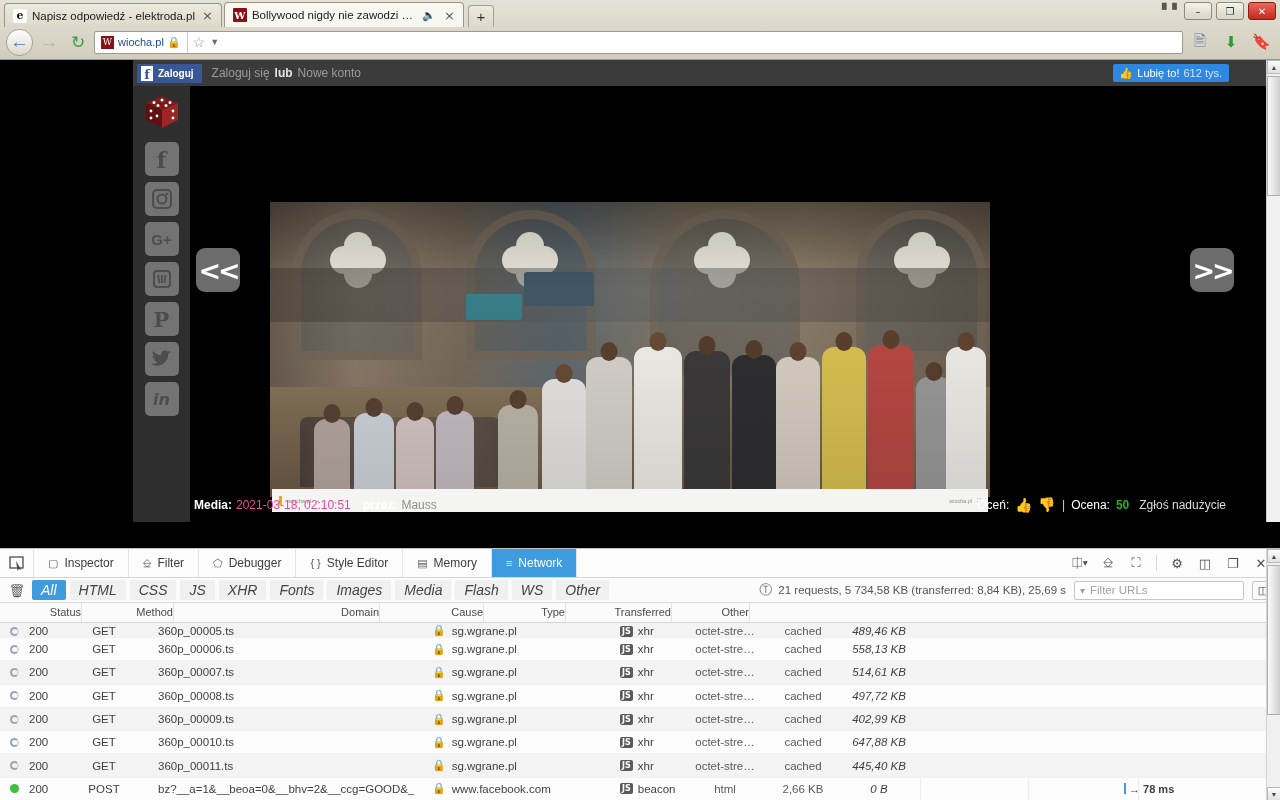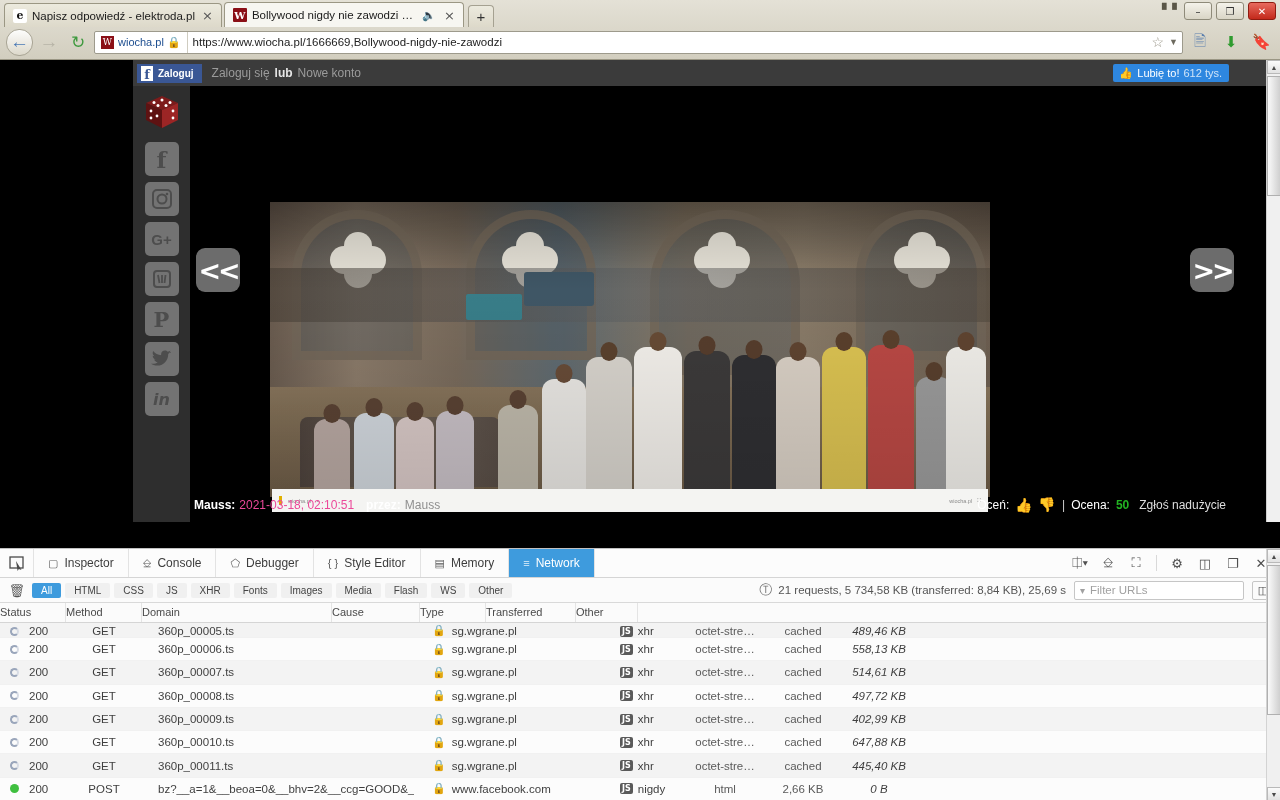--- a/index.html
+++ b/index.html
@@ -442,22 +442,23 @@
     gap: 4px;
     padding: 0 6px;
     border-bottom: 1px solid #d9d9d9;
     background: #fbfbfb;
   }
   #trash-btn { width: 22px; text-align: center; color: #555; font-size: 13px; }
   .ftype {
     padding: 2px 9px;
     border-radius: 2px;
     color: #444;
-    font-size: 10px;
+    font-size: 14px;
     background: #f0f0f0;
+    font-style: italic;
   }
   .ftype.active { background: #3e9bdd; color: #fff; }
   #dt-summary {
     margin-left: auto;
     display: flex; align-items: center; gap: 6px;
     color: #555;
     font-size: 11.5px;
     padding-right: 4px;
   }
   #filter-input {
@@ -484,25 +485,26 @@
   #net-head {
     display: flex;
     height: 20px;
     align-items: center;
     border-bottom: 1px solid #d5d5d5;
     background: #fbfbfb;
     font-size: 11px;
     color: #4a4a4a;
   }
   .nh {
-    text-align: left;
+    text-align: right;
     border-right: 1px solid #e4e4e4;
     line-height: 19px;
     overflow: hidden;
     white-space: nowrap;
+    margin-left: 16px;
   }
   .c-status { width: 66px; }
   .c-method { width: 76px; }
   .c-file   { width: 272px; }
   .c-domain { width: 190px; }
   .c-cause  { width: 88px; }
   .c-type   { width: 66px; }
   .c-trans  { width: 90px; }
   .c-size   { width: 62px; }
   .c-time   { width: 356px; border-right: none; }
@@ -626,21 +628,20 @@
     <span class="nav-btn back">←</span>
     <span class="nav-btn fwd">→</span>
     <span class="nav-btn reload">↻</span>
 
     <div id="urlbar">
       <span class="id-box">
         <span class="id-icon">W</span>
         <span class="id-text">wiocha.pl</span>
         <span class="lock-glyph">🔒</span>
       </span>
-      <span class="url-text">https://www.wiocha.pl/1666669,Bollywood-nigdy-nie-zawodzi</span>
       <span class="star-glyph">☆</span>
       <span class="caret-glyph">▼</span>
     </div>
 
     <span class="tool-btn" style="color:#5a7fae">🖹</span>
     <span class="tool-btn" style="color:#2f9b2f">⬇</span>
     <span class="tool-btn" style="color:#8cc63e">🔖</span>
   </div>
 </div>
 
@@ -805,21 +806,21 @@
           <span>•</span>
         </span>
         <span class="pb-right">
           <span>wiocha.pl</span>
           <span>⛶</span>
         </span>
       </div>
     </div>
 
     <div id="meta-row">
-      <span class="meta-label">Mauss:</span>
+      <span class="meta-label">Media:</span>
       <span class="meta-val">2021-03-18, 02:10:51</span>
       <span class="meta-label" style="margin-left:12px">przez:</span>
       <span class="meta-user">Mauss</span>
 
       <span id="meta-right">
         <span style="color:#ffffff">Oceń:</span>
         <span class="thumb-up">👍</span>
         <span class="thumb-down">👍</span>
         <span class="sep">|</span>
         <span class="score-label">Ocena:</span>
@@ -843,21 +844,21 @@
           <rect x="1" y="1" width="13" height="11" fill="none" stroke="#4b4b4b" stroke-width="1.3"></rect>
           <path d="M7 5 L12.5 14 L9.8 13 L8.6 15 Z" fill="#4b4b4b"></path>
         </svg>
     </div>
     <div class="dt-tab">
       <span class="ti">▢</span>
       <span>Inspector</span>
     </div>
     <div class="dt-tab">
       <span class="ti">⎒</span>
-      <span>Console</span>
+      <span>Filter</span>
     </div>
     <div class="dt-tab">
       <span class="ti">⬠</span>
       <span>Debugger</span>
     </div>
     <div class="dt-tab">
       <span class="ti">{ }</span>
       <span>Style Editor</span>
     </div>
     <div class="dt-tab">
@@ -1077,25 +1078,34 @@
             <span>200</span>
           </div>
         <div class="nc c-method">POST</div>
         <div class="nc c-file">bz?__a=1&amp;__beoa=0&amp;__bhv=2&amp;__ccg=GOOD&amp;__co…</div>
         <div class="nc c-domain">
             <span class="lockmini">🔒</span>
             <span>www.facebook.com</span>
           </div>
         <div class="nc c-cause">
             <span class="js-badge">JS</span>
-            <span>nigdy</span>
+            <span>beacon</span>
           </div>
         <div class="nc c-type">html</div>
         <div class="nc c-trans">2,66 KB</div>
         <div class="nc c-size">0 B</div>
+        <div class="nc c-time">
+          <span class="tl-grid" style="left:10px"></span>
+            <span class="tl-grid" style="left:118px"></span>
+            <span class="tl-grid" style="left:228px"></span>
+          <span class="timing-label">
+            <span class="timing-bar"></span>
+            <span>→ 78 ms</span>
+          </span>
+        </div>
       </div>
 
     </div>
   </div>
 
   <div id="dt-vscroll">
     <div class="sb-arrow">▲</div>
     <div id="dt-thumb"></div>
     <div class="sb-arrow" style="position:absolute;bottom:0;left:0;">▼</div>
   </div>

